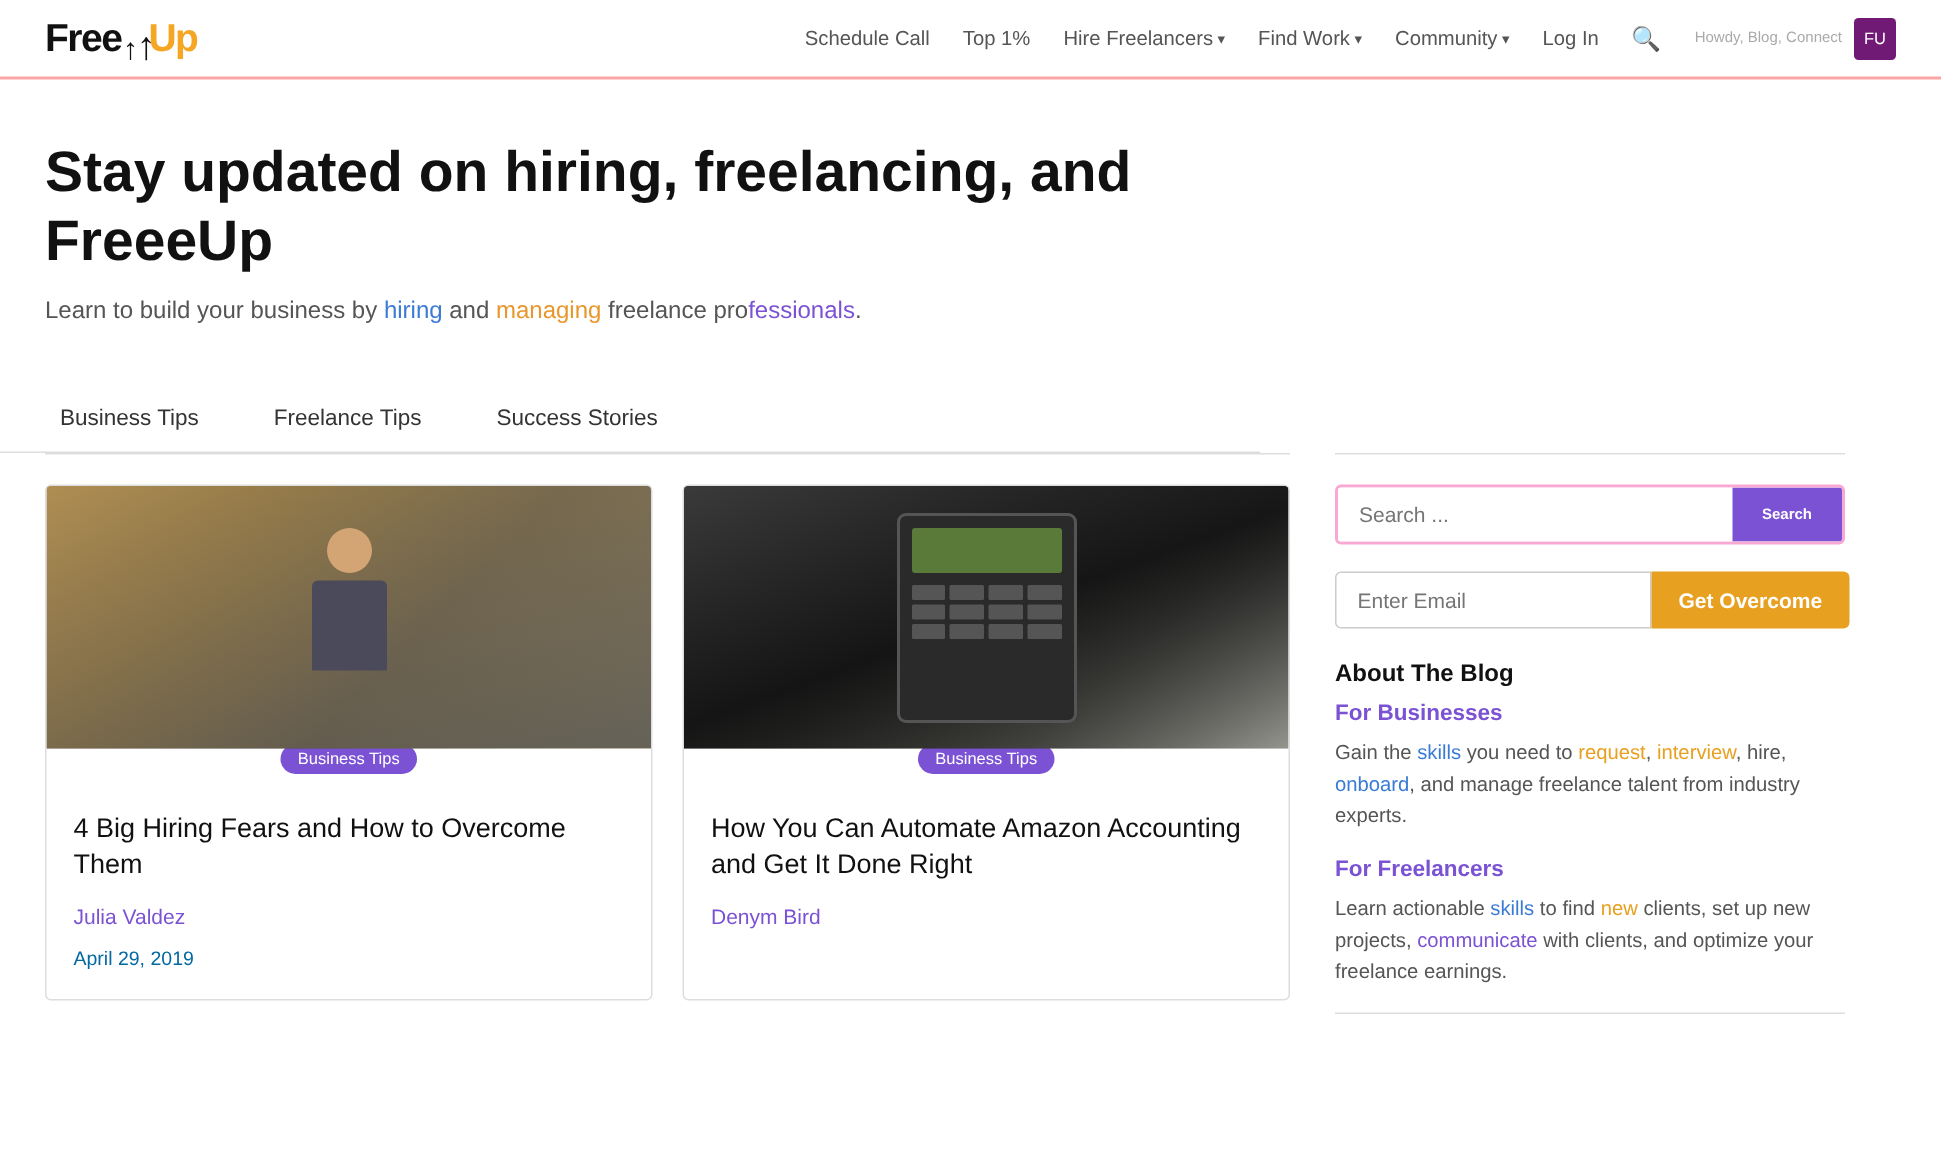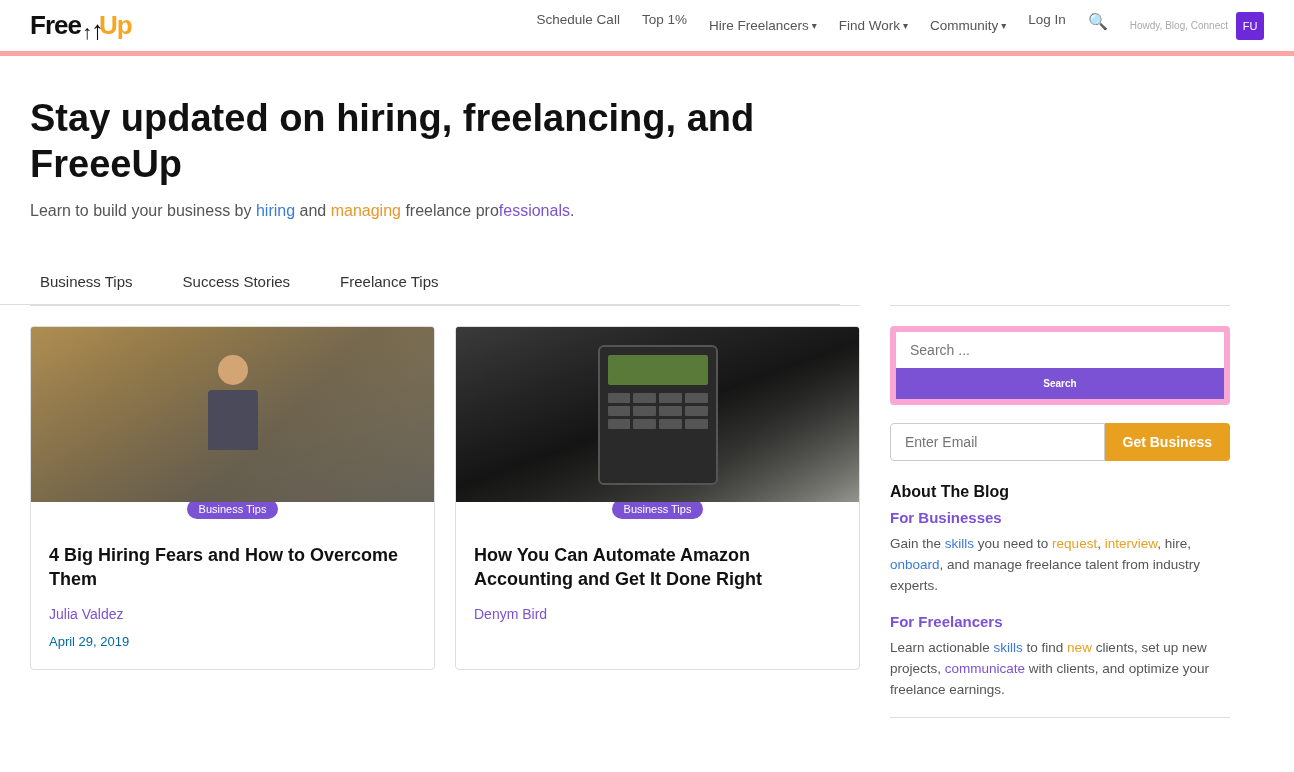--- a/index.html
+++ b/index.html
@@ -4,21 +4,21 @@
   <style>
     * { box-sizing: border-box; margin: 0; padding: 0; }
     body { font-family: Georgia, 'Times New Roman', serif; color: #333; background: #fff; font-size: 15px; }
 
     
     .navbar {
       display: flex;
       align-items: center;
       justify-content: space-between;
       padding: 10px 30px;
-      border-bottom: 5px solid #fca5a5;
+      border-bottom: 2px solid #fca5a5;
       position: relative;
       gap: 28px;
     }
     .logo {
       font-size: 26px;
       font-weight: 900;
       font-family: Arial, sans-serif;
       letter-spacing: -1px;
       color: #111;
       text-decoration: none;
@@ -35,20 +35,21 @@
       margin: 0 1px;
     }
     .logo-arrow::before {
       content: '↑';
       font-size: 20px;
       color: #111;
       font-weight: 900;
     }
     .nav-links {
       display: flex;
+      align-items: center;
       gap: 22px;
       font-family: Arial, sans-serif;
       font-size: 13.5px;
       color: #555;
     }
     .nav-links a {
       text-decoration: none;
       color: #555;
       white-space: nowrap;
     }
@@ -75,21 +76,21 @@
       gap: 8px;
     }
     .nav-login {
       font-size: 13.5px;
       color: #555;
       font-family: Arial, sans-serif;
     }
     .nav-avatar {
       width: 28px;
       height: 28px;
-      background: #6d28d9;
+      background: #701a75;
       border-radius: 3px;
       display: flex;
       align-items: center;
       justify-content: center;
       color: white;
       font-size: 11px;
     }
     .nav-tiny-text {
       font-size: 10px;
       color: #aaa;
@@ -263,21 +264,21 @@
       margin-bottom: 12px;
     }
     .tag-wrapper {
       display: flex;
       justify-content: center;
       margin-top: -18px;
       margin-bottom: 12px;
     }
     .article-title {
       font-size: 18px;
-      font-weight: 700;
+      font-weight: 400;
       font-family: Arial, sans-serif;
       color: #111;
       line-height: 1.35;
       margin-bottom: 14px;
     }
     .article-author {
       color: #7b52d3;
       font-size: 14px;
       font-family: Arial, sans-serif;
       margin-bottom: 12px;
@@ -293,24 +294,23 @@
     .sidebar {
       width: 340px;
       flex-shrink: 0;
       padding-top: 20px;
       border-top: 1px solid #ddd;
     }
     .sidebar-search {
       display: flex;
       gap: 0;
       margin-bottom: 18px;
-      border: 6px solid #f9a8d4;
+      border: 2px solid #f9a8d4;
       border-radius: 4px;
       overflow: hidden;
-      flex-direction: column;
     }
     .sidebar-search input {
       flex: 1;
       padding: 10px 14px;
       border: none;
       outline: none;
       font-size: 14px;
       font-family: Arial, sans-serif;
       color: #999;
     }
@@ -418,22 +418,22 @@
 
 <div class="hero">
   <h1>Stay updated on hiring, freelancing, and FreeeUp</h1>
   <p class="hero-subtitle">
     <span>Learn to build your business by </span><span class="blue">hiring</span><span> and </span><span class="orange">managing</span><span> freelance pro</span><span class="purple">fessionals</span><span>.</span>
   </p>
 </div>
 
 <div class="category-nav">
   <a class="category-nav-item" href="#">Business Tips</a>
+  <a class="category-nav-item" href="#">Freelance Tips</a>
   <a class="category-nav-item" href="#">Success Stories</a>
-  <a class="category-nav-item" href="#">Freelance Tips</a>
 </div>
 
 <div class="main-layout">
 
   <section class="articles-section">
     <div class="articles-grid">
 
       <div class="article-card">
         <div class="article-img-person">
           <div class="person-visual">
@@ -483,21 +483,21 @@
     </div>
   </section>
 
   <aside class="sidebar">
     <div class="sidebar-search">
       <input type="text" placeholder="Search ..." style="">
       <button class="sidebar-search-btn">Search</button>
     </div>
     <div class="sidebar-email-row">
       <input type="email" class="sidebar-email-input" placeholder="Enter Email" style="">
-      <button class="sidebar-email-btn">Get Business</button>
+      <button class="sidebar-email-btn">Get Overcome</button>
     </div>
     <div class="sidebar-about-title">About The Blog</div>
     <div class="sidebar-section-title">For Businesses</div>
     <p class="sidebar-section-text">
       Gain the <span class="highlight-blue">skills</span> you need to <span class="highlight-orange">request</span>, <span class="highlight-orange">interview</span>, hire, <span class="highlight-blue">onboard</span>, and manage freelance talent from industry experts.
     </p>
     <div class="sidebar-section-title">For Freelancers</div>
     <p class="sidebar-section-text">
       Learn actionable <span class="highlight-blue">skills</span> to find <span class="highlight-orange">new</span> clients, set up new projects, <span class="highlight-purple">communicate</span> with clients, and optimize your freelance earnings.
     </p>

